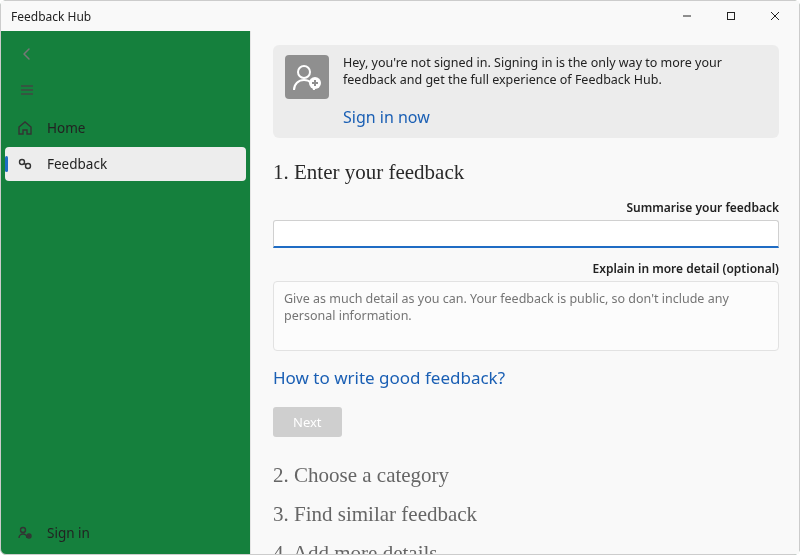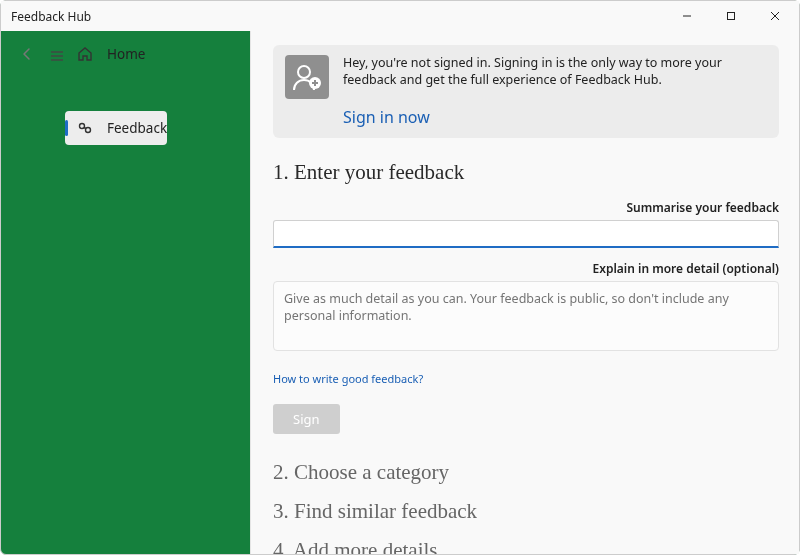--- a/index.html
+++ b/index.html
@@ -4,43 +4,43 @@
 <style>
   * { box-sizing: border-box; margin: 0; padding: 0; font-family: "Segoe UI", -apple-system, system-ui, sans-serif; }
   html, body { width: 800px; height: 555px; overflow: hidden; background: #fff; }
   .window { width: 800px; height: 555px; border: 1px solid #ccc; border-radius: 6px; display: flex; flex-direction: column; background: #15803d; }
   .titlebar { height: 30px; display: flex; align-items: center; justify-content: space-between; padding: 0 2px 0 10px; background: #f9f9f9; }
   .titlebar .title { font-size: 12px; color: #222; }
   .win-controls { display: flex; }
   .win-btn { width: 44px; height: 30px; display: flex; align-items: center; justify-content: center; color: #222; }
   .win-btn svg { width: 10px; height: 10px; }
   .body { flex: 1; display: flex; min-height: 0; }
-  .sidebar { width: 250px; border-right: 1px solid #e5e5e5; display: flex; flex-direction: row; padding: 6px 4px 4px 4px; }
+  .sidebar { width: 250px; border-right: 1px solid #e5e5e5; display: flex; flex-direction: column; padding: 6px 4px 4px 4px; }
   .back-row { height: 34px; display: flex; align-items: center; padding-left: 14px; }
   .hamburger-row { height: 34px; display: flex; align-items: center; padding-left: 14px; margin-top: 2px; margin-bottom: 4px; }
   .icon-btn svg { width: 16px; height: 16px; stroke: #555; }
   .nav { display: flex; flex-direction: column; gap: 2px; }
   .nav-item { display: flex; align-items: center; height: 34px; border-radius: 4px; padding-left: 12px; gap: 14px; font-size: 13.5px; color: #222; position: relative; }
-  .nav-item.selected { background: #ededed; margin-top: 38px; }
+  .nav-item.selected { background: #ededed; }
   .nav-item.selected::before { content: ""; position: absolute; left: 0; top: 9px; bottom: 9px; width: 3px; background: #1f6cc4; border-radius: 2px; }
   .nav-icon { width: 16px; height: 16px; display: flex; align-items: center; justify-content: center; }
   .nav-icon svg { width: 16px; height: 16px; stroke: #333; fill: none; stroke-width: 1.4; }
   .sidebar-spacer { flex: 1; }
   .content { flex: 1; overflow-y: auto; padding: 14px 20px 20px 22px; background: #f9f9f9; }
   .banner { background: #ececec; border-radius: 6px; padding: 10px 12px; display: flex; gap: 14px; align-items: flex-start; margin-bottom: 22px; }
   .banner-icon { width: 44px; height: 44px; background: #8f8f8f; border-radius: 4px; display: flex; align-items: center; justify-content: center; flex-shrink: 0; }
   .banner-icon svg { width: 34px; height: 34px; }
   .banner-text { font-size: 12.5px; color: #222; line-height: 1.35; }
   .banner-link { color: #1a5fb4; font-size: 16px; margin-top: 17px; display: inline-block; }
   .step-h { font-size: 21px; font-weight: 400; color: #2a2a2a; margin-bottom: 14px; font-family: Liberation Serif, serif; }
   .step-h.muted { color: #666; margin-bottom: 14px; }
   .field-label { font-size: 12px; font-weight: 600; color: #222; margin-bottom: 4px; text-align: right; }
   .summary-input { width: 100%; height: 28px; border: 1px solid #d0d0d0; border-bottom: 2px solid #1f6cc4; background: #fff; padding: 4px 8px; font-size: 13px; outline: none; border-radius: 3px 3px 0 0; margin-bottom: 12px; }
   .detail-box { width: 100%; min-height: 70px; border: 1px solid #e2e2e2; background: #fcfcfc; border-radius: 4px; padding: 8px 10px; font-size: 12.5px; color: #777; margin-bottom: 10px; resize: none; font-family: inherit; outline: none; }
-  .help-link { color: #1a5fb4; font-size: 11px; display: inline-block; margin-bottom: 18px; }
+  .help-link { color: #1a5fb4; font-size: 17px; display: inline-block; margin-bottom: 18px; }
   .next-btn { background: #cfcfcf; color: #fff; border: none; border-radius: 3px; padding: 6px 20px; font-size: 13px; margin-bottom: 26px; }
   
 </style>
 </head>
 <body>
 
 <div class="window">
 
   <div class="titlebar">
     <div class="title">Feedback Hub</div>
@@ -97,20 +97,32 @@
                 <line x1="7" y1="7.5" x2="9" y2="8.5"></line>
               </svg>
           </span>
           <span>Feedback</span>
         </div>
       </div>
 
       <div class="sidebar-spacer"></div>
 
       <div class="nav">
+        <div class="nav-item">
+          <span class="nav-icon">
+            <svg viewBox="0 0 16 16">
+                <circle cx="6" cy="5" r="2.5"></circle>
+                <path d="M2 13c0-2.2 1.8-4 4-4s4 1.8 4 4"></path>
+                <circle cx="12" cy="11" r="2"></circle>
+                <line x1="12" y1="10" x2="12" y2="12"></line>
+                <line x1="11" y1="11" x2="13" y2="11"></line>
+              </svg>
+          </span>
+          <span>Sign in</span>
+        </div>
       </div>
     </div>
 
     <div class="content">
 
       <div class="banner">
         <div class="banner-icon">
           <svg viewBox="0 0 34 34">
               <circle cx="14" cy="12" r="6" fill="none" stroke="#fff" stroke-width="2"></circle>
               <path d="M4 30c0-6 4.5-10 10-10s10 4 10 10" fill="none" stroke="#fff" stroke-width="2"></path>
@@ -128,21 +140,21 @@
       <h2 class="step-h">1. Enter your feedback</h2>
 
       <div class="field-label">Summarise your feedback</div>
       <input class="summary-input" type="text" value="" style="">
 
       <div class="field-label">Explain in more detail (optional)</div>
       <textarea class="detail-box" placeholder="Give as much detail as you can. Your feedback is public, so don't include any personal information." style=""></textarea>
 
       <a class="help-link">How to write good feedback?</a>
       <div></div>
-      <button class="next-btn">Sign</button>
+      <button class="next-btn">Next</button>
 
       <h2 class="step-h muted">2. Choose a category</h2>
       <h2 class="step-h muted">3. Find similar feedback</h2>
       <h2 class="step-h muted">4. Add more details</h2>
 
     </div>
   </div>
 </div>
 
 </body></html>

